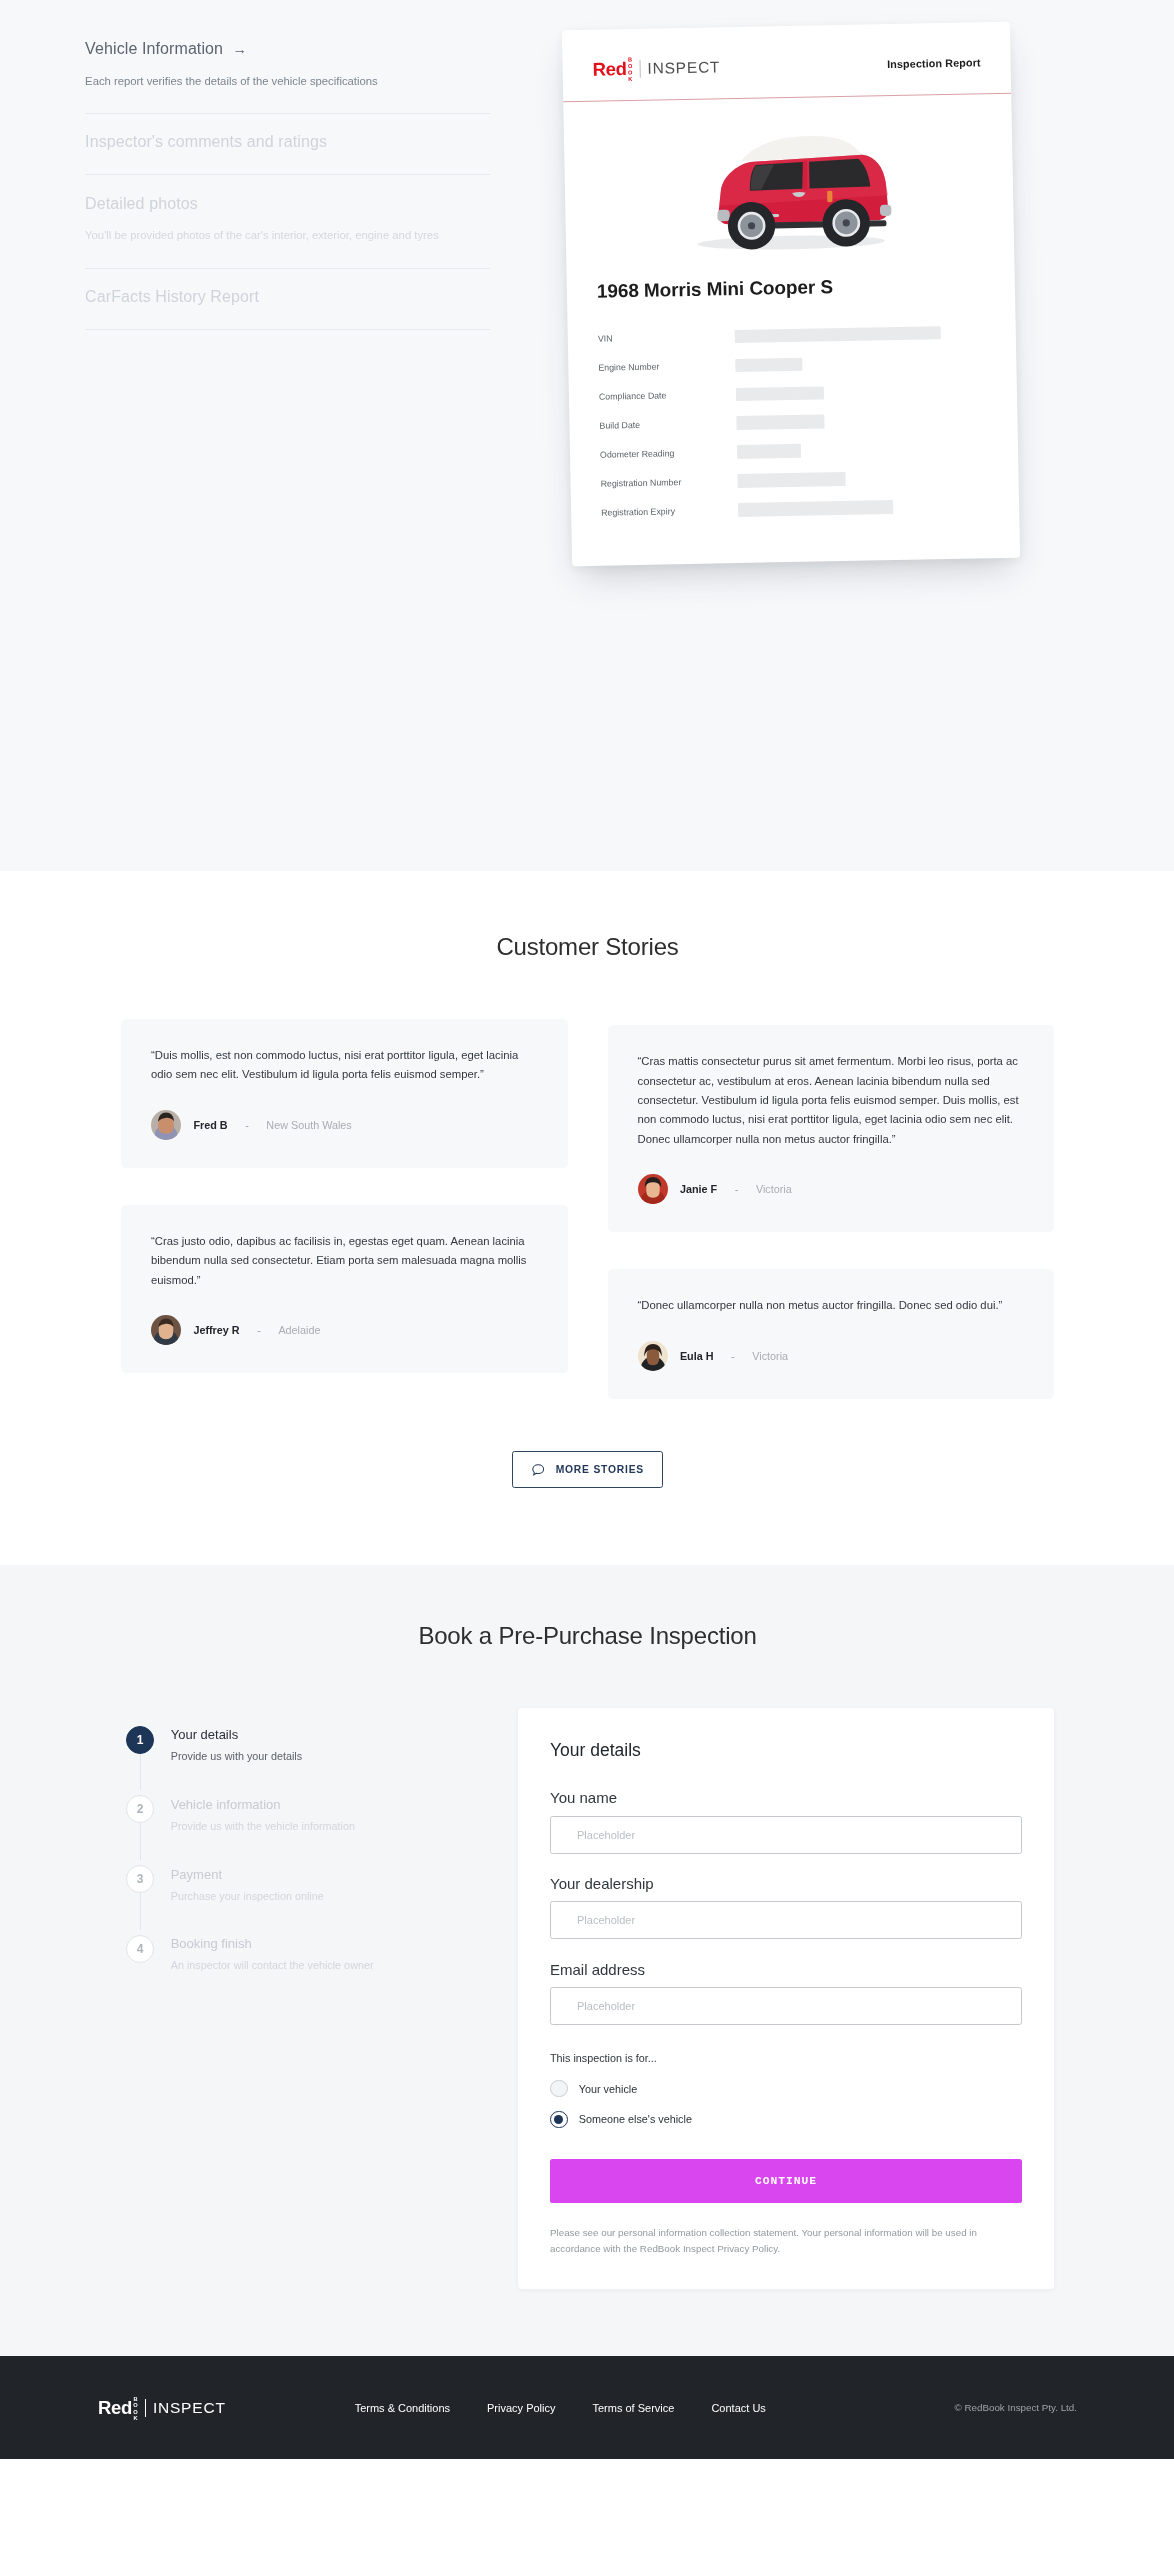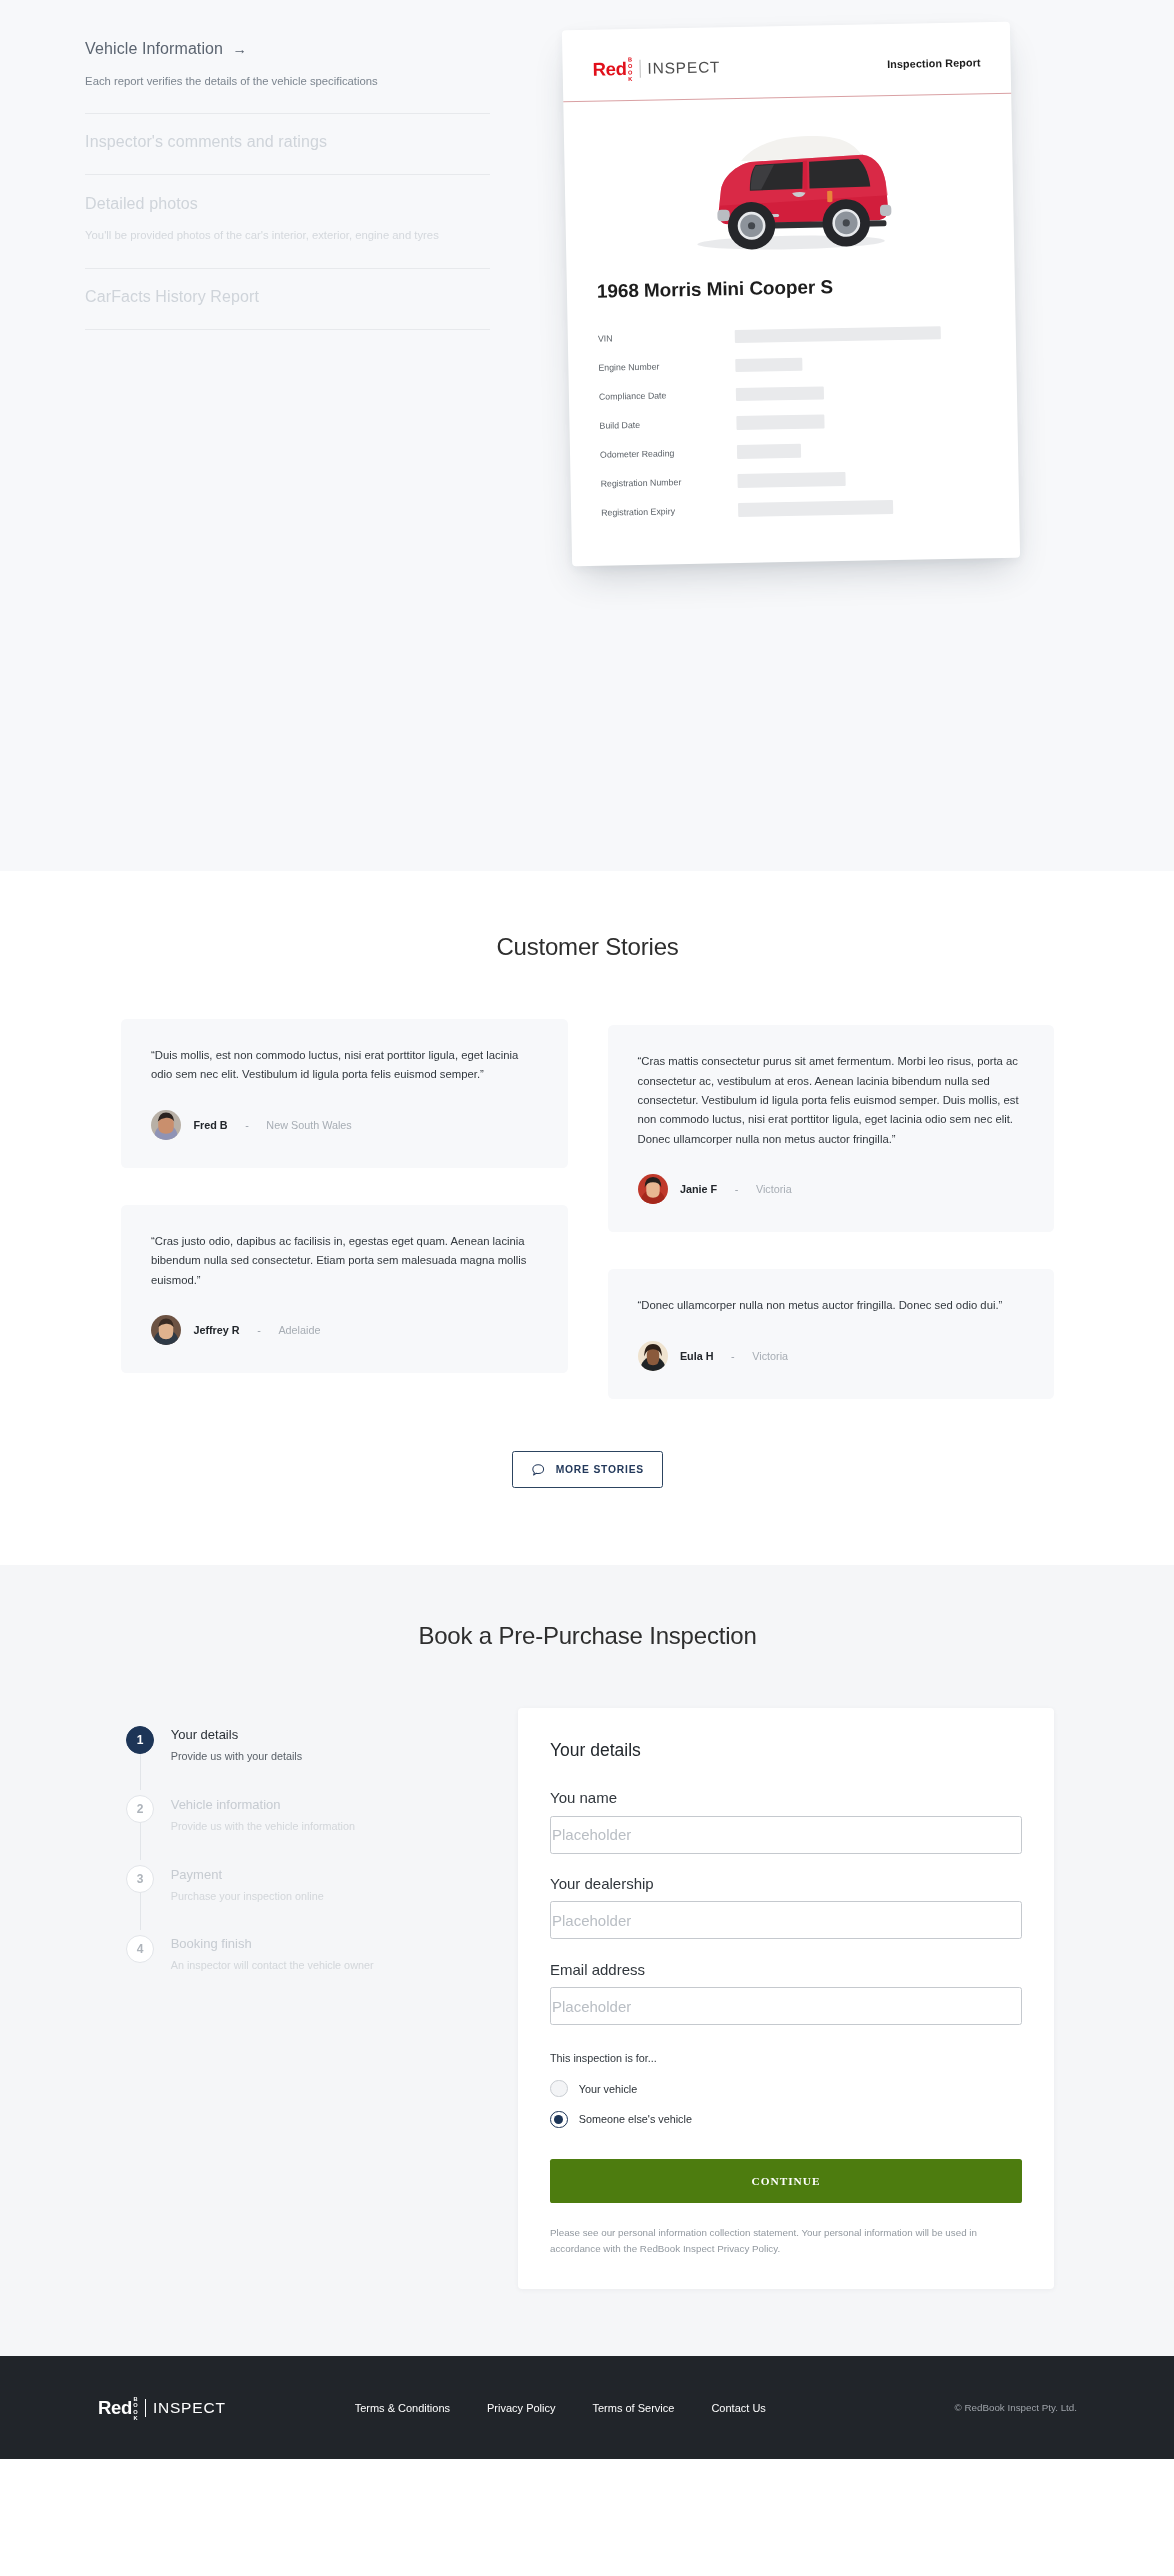--- a/index.html
+++ b/index.html
@@ -176,41 +176,41 @@
     border-radius: 4.1px;
     box-shadow: 0 1px 5.2px rgba(38,48,66,.05);
     padding: 32px 32px 33px 32px;
   }
   .form-title { font-size: 17.5px; font-weight: 400; color: #22272c; margin-bottom: 28px; }
   .field { margin-bottom: 21.6px; }
   .field-label { font-size: 15px; color: #30363c; margin-bottom: 9.3px; display: block; }
   .field input {
     width: 100%; height: 38px;
     border: 0.5px solid #c5c9ce; border-radius: 2.6px;
-    padding: 0 1px; font-size: 15px; color: #30363c;
+    padding: 0 26px; font-size: 11px; color: #30363c;
     font-family: "Liberation Sans", sans-serif; background: #fff;
   }
   .field input::placeholder { color: #b9bec4; }
   .radio-group-label { font-size: 10.8px; color: #30363c; margin: 27px 0 15.5px 0; }
   .radio-row { display: flex; align-items: center; gap: 11.3px; margin-bottom: 13.4px; cursor: pointer; }
   .radio-dot {
     width: 17.5px; height: 17.5px; border-radius: 50%;
     border: 0.5px solid #c9cdd2; background: #f3f4f6; flex: 0 0 17.5px;
     display: flex; align-items: center; justify-content: center;
   }
   .radio-row.checked .radio-dot { border: 1px solid #1d3557; background: #ffffff; }
   .radio-row.checked .radio-dot::after {
     content: ""; width: 9.3px; height: 9.3px; border-radius: 50%; background: #1d3557;
   }
   .radio-label { font-size: 10.8px; color: #2c3238; }
   .cta {
     width: 100%; height: 44px; margin-top: 17.5px;
-    background: #4d7c0f; border: none; border-radius: 2.6px;
+    background: #d946ef; border: none; border-radius: 2.6px;
     color: #ffffff; font-size: 11.3px; font-weight: 700; letter-spacing: 1px;
-    font-family: Liberation Serif, serif; cursor: pointer;
+    font-family: Liberation Mono, monospace; cursor: pointer;
   }
   .disclaimer { margin-top: 21.6px; font-size: 9.8px; line-height: 1.62; color: #9299a0; }
 
   
   .footer {
     background: #21252a; min-height: 103px;
     display: flex; align-items: center;
   }
   .footer-inner {
     width: 1010px; margin: 0 auto;

